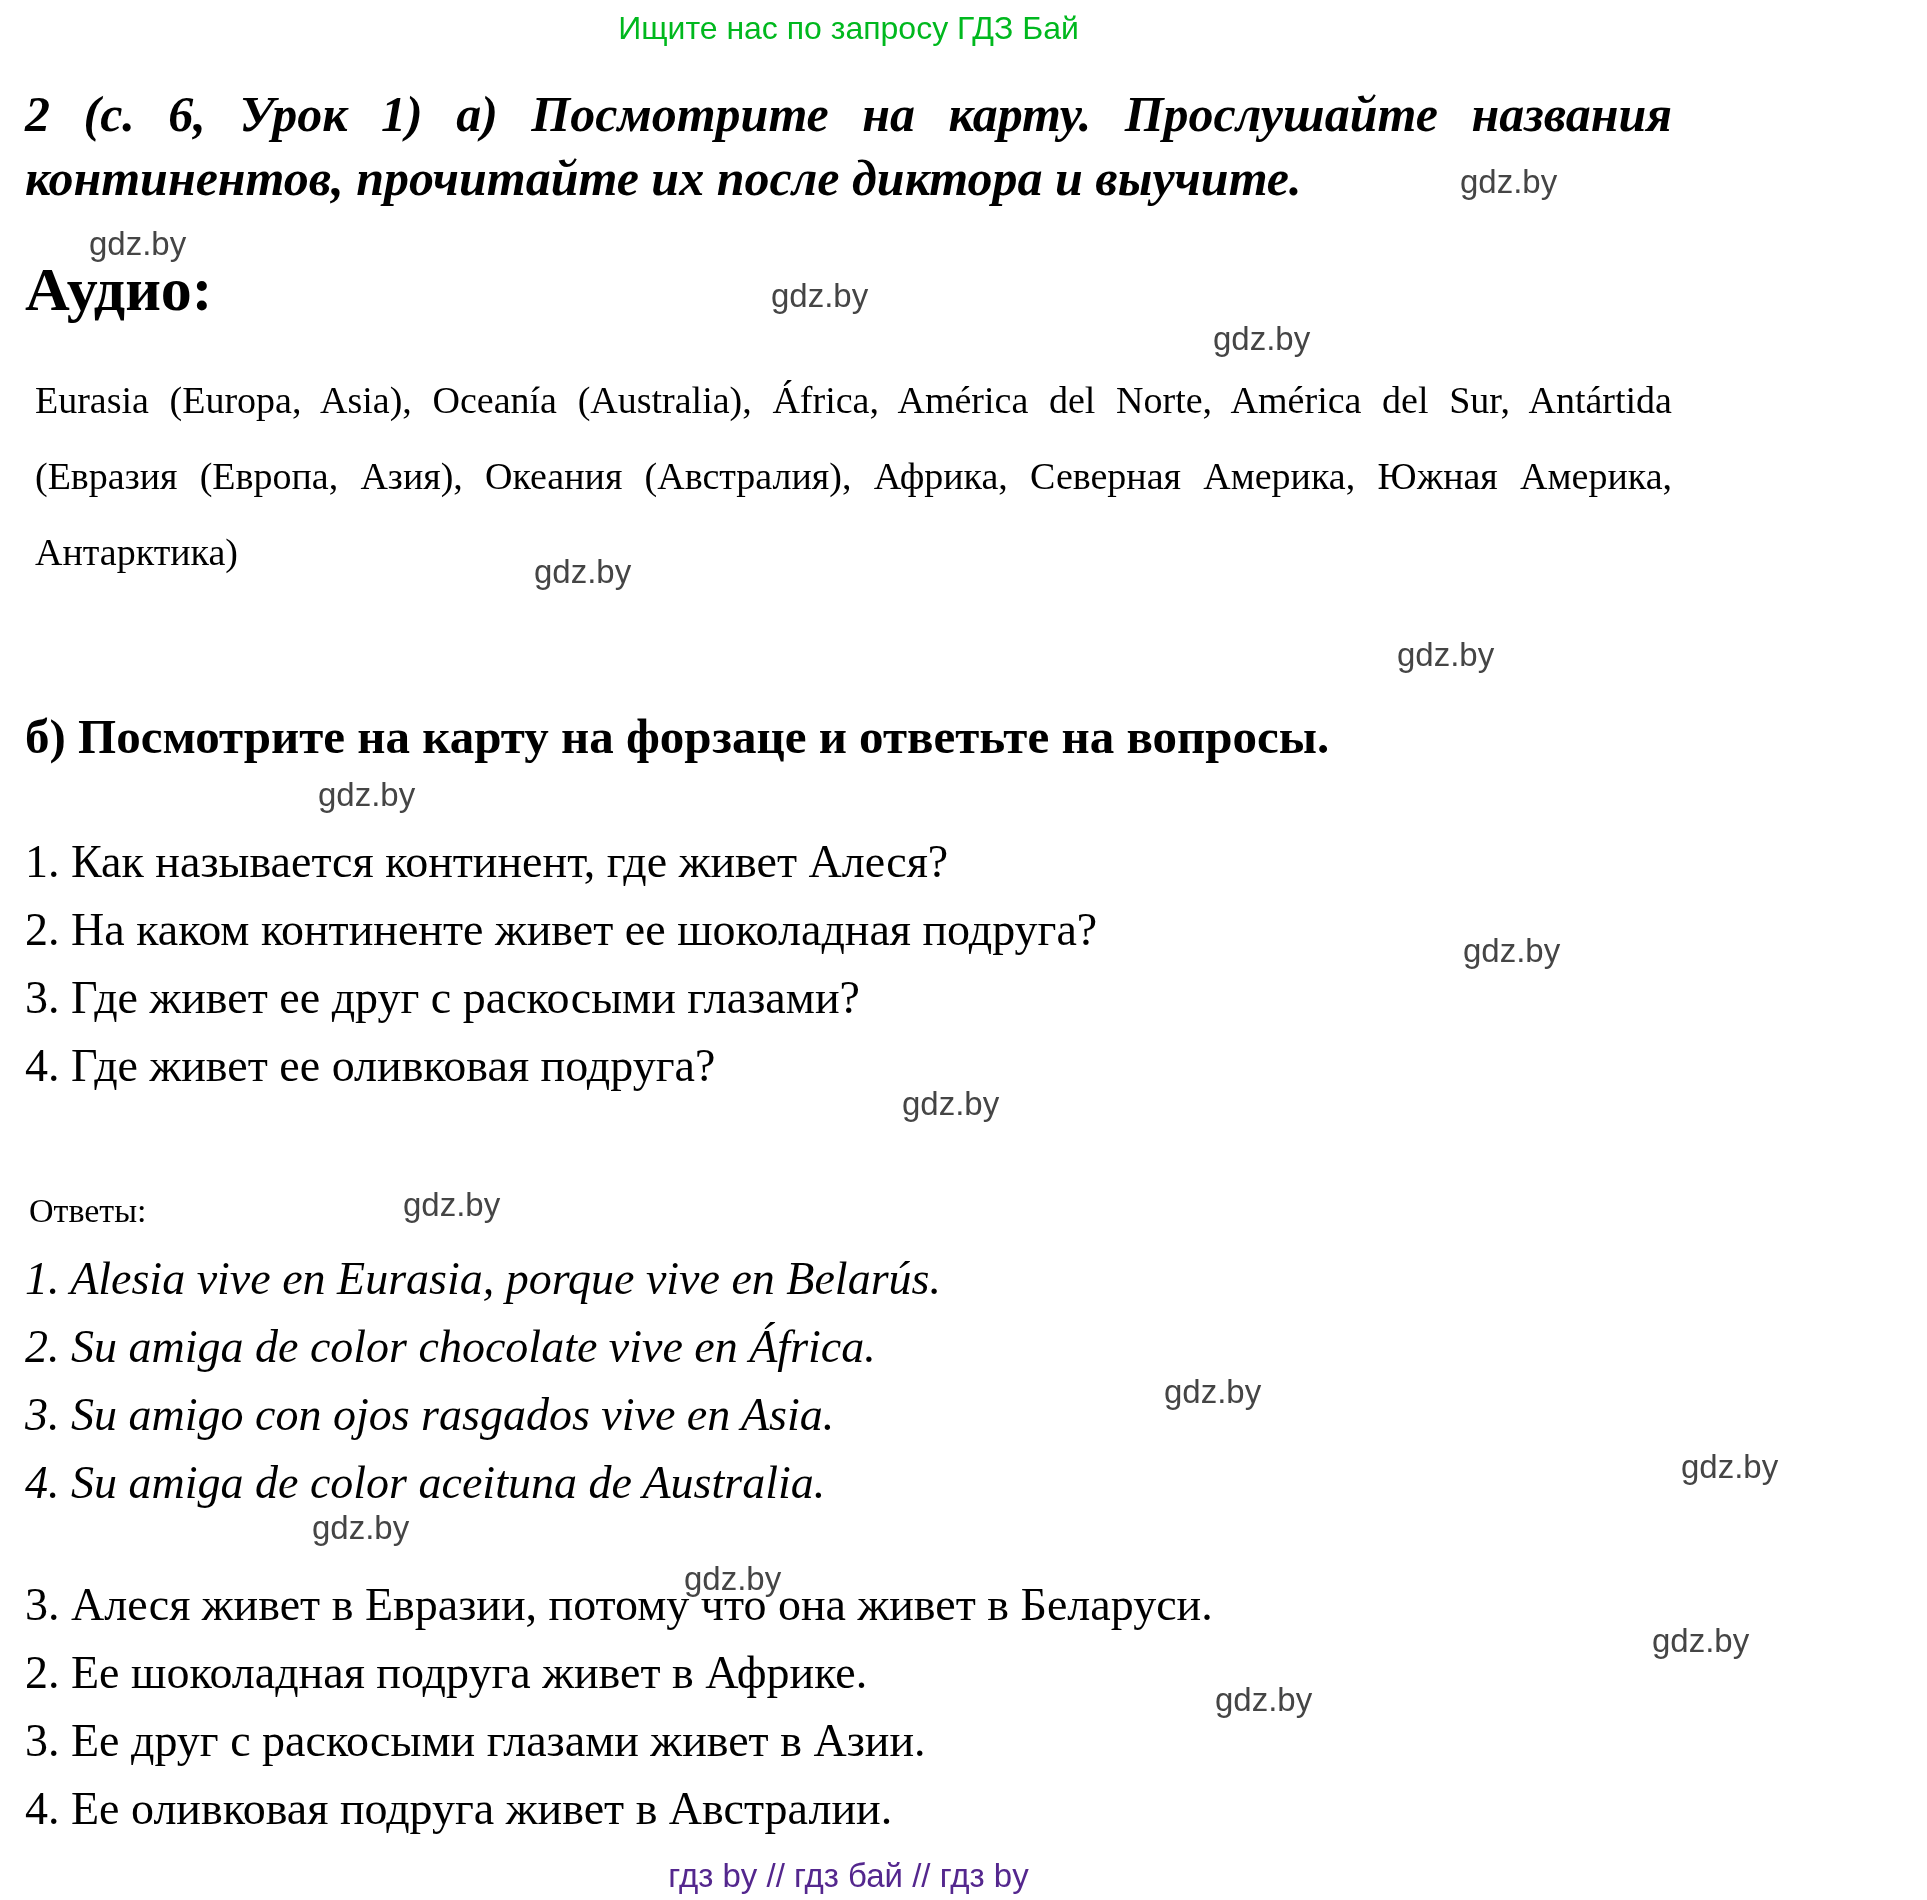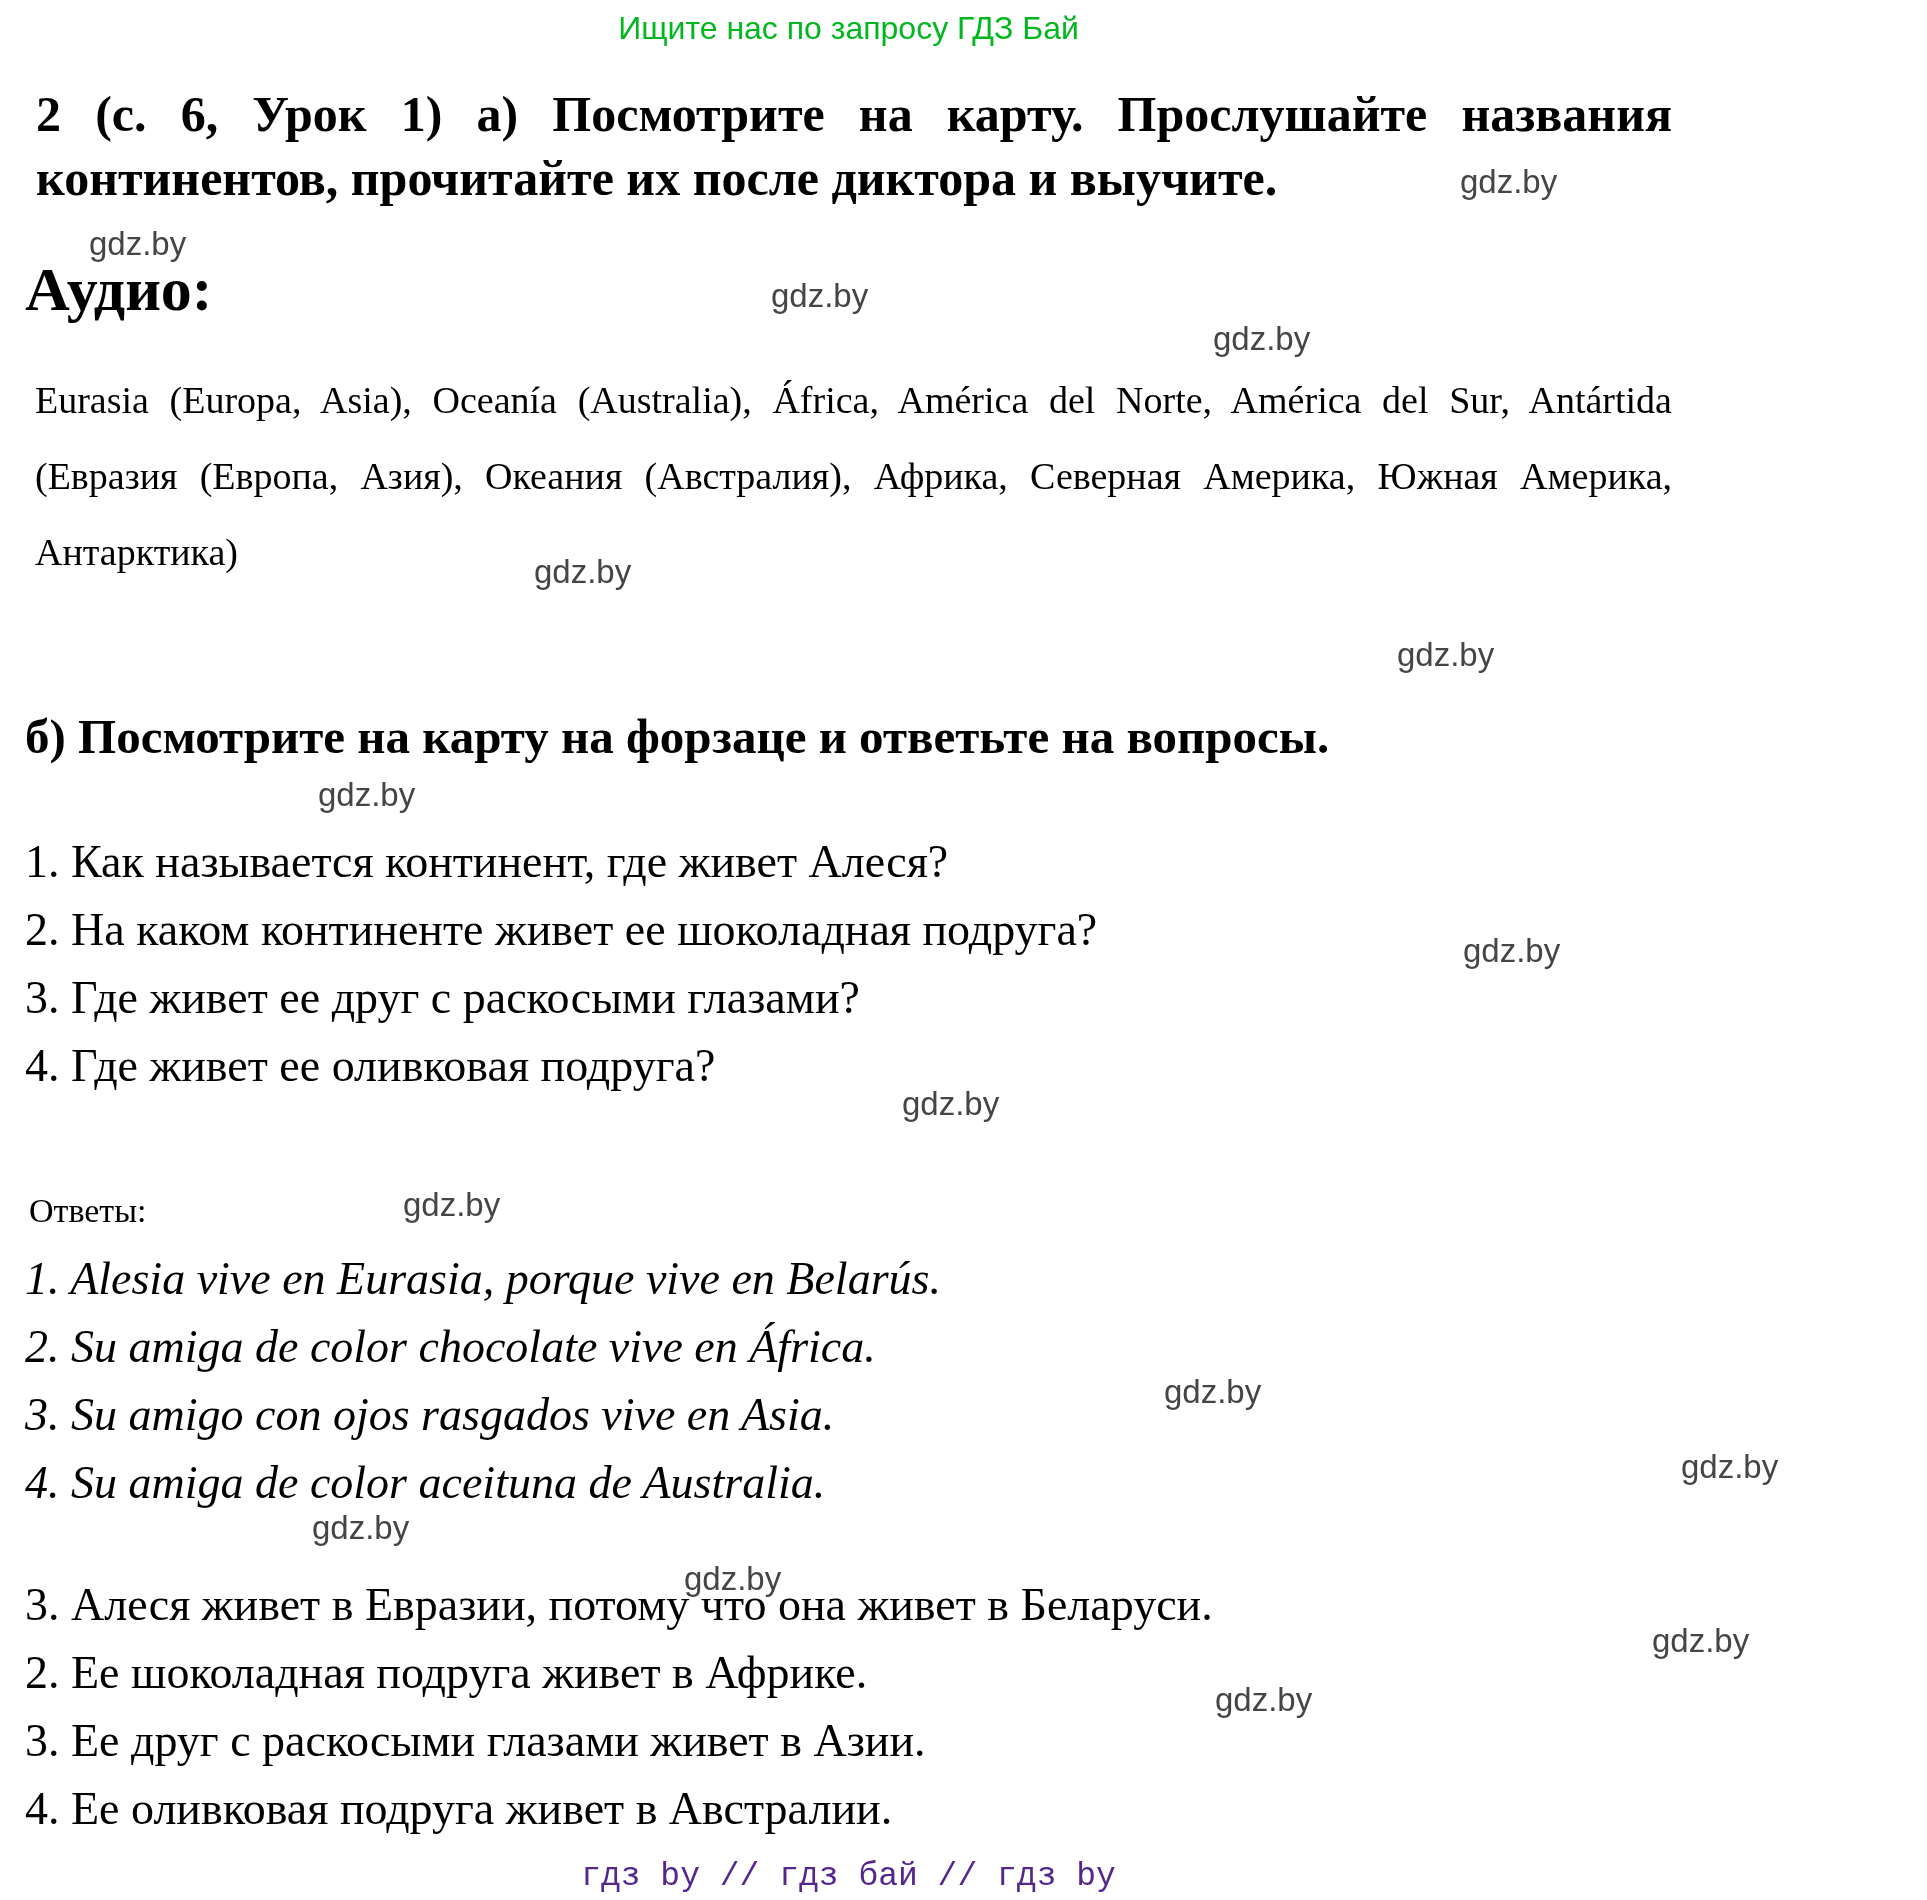--- a/index.html
+++ b/index.html
@@ -24,25 +24,26 @@
     padding:0 25px;
   }
   .banner{
     padding-top:9.7px;
     text-align:center;
     font-family:"Liberation Sans", sans-serif;
     font-size:32px;
     color:var(--banner-green);
   }
   .heading{
-    margin:35px 0 0 11px;
+    margin:35px 0 0 0;
     font-size:50px;
     line-height:64px;
     font-weight:bold;
     text-align:justify;
+    font-style:italic;
   }
   .audio-label{
     margin:49px 0 0 0;
     font-size:62px;
     line-height:60px;
     font-weight:bold;
   }
   .body-par{
     margin:43px 0 0 10px;
     font-size:38px;
@@ -66,21 +67,21 @@
     font-size:34px;
     line-height:58px;
   }
   .list.spanish{margin-top:5px;font-style:italic;}
   .list.russian{margin-top:54px;}
   .footer{
     position:absolute;
     left:0;bottom:5.8px;
     width:100%;
     text-align:center;
-    font-family:Liberation Mono, monospace;
+    font-family:Liberation Sans, sans-serif;
     font-size:33px;
     color:var(--footer-purple);
   }
   .wm{
     position:absolute;
     font-family:"Liberation Sans", sans-serif;
     font-size:33px;
     color:var(--watermark-gray);
     white-space:nowrap;
   }

